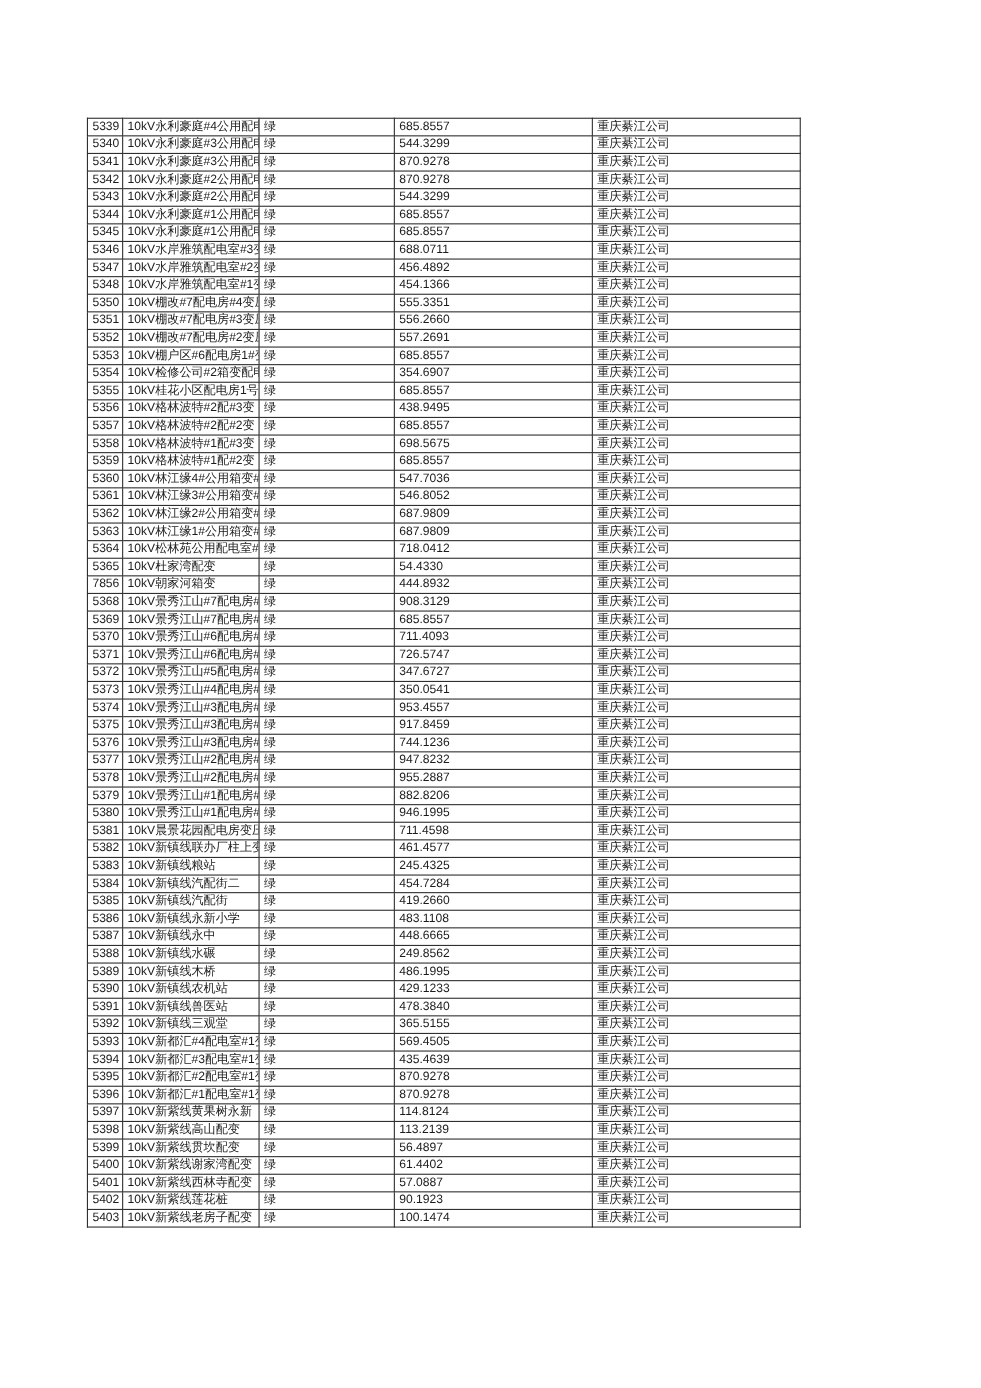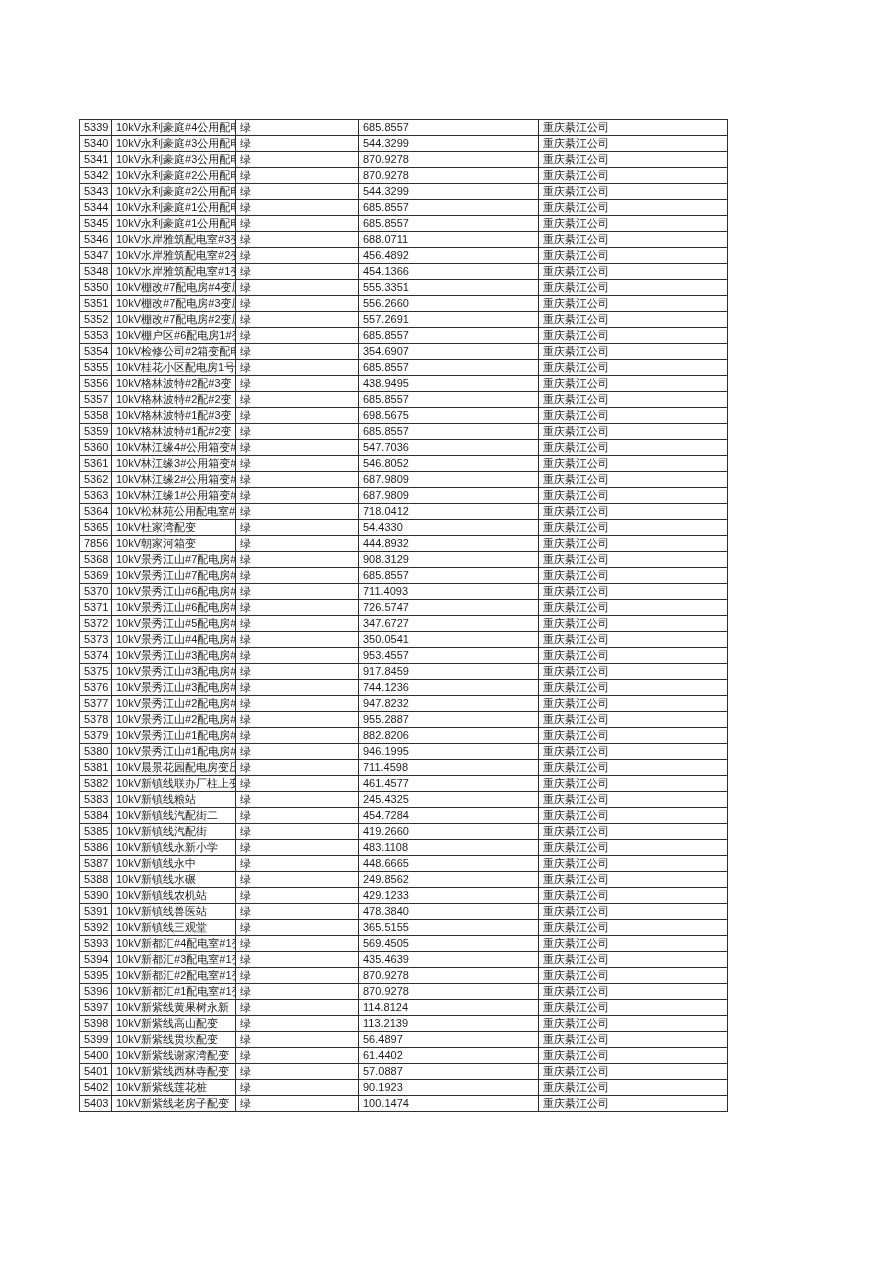--- a/index.html
+++ b/index.html
@@ -11,21 +11,21 @@
   .page {
     position: relative;
     width: 892px;
     height: 1262px;
     background: #ffffff;
     overflow: hidden;
   }
   table.grid {
     position: absolute;
     left: 79px;
-    top: 119px;
+    top: 107px;
     width: 648px;
     border-collapse: collapse;
     table-layout: fixed;
     border-radius: 23px;
   }
   table.grid td {
     border: 1px solid #2f2f2f;
     height: 15px;
     line-height: 15px;
     font-size: 11px;
@@ -436,20 +436,27 @@
   </tr>
 
   <tr>
     <td class="c-no">5388</td>
     <td class="c-name">10kV新镇线水碾</td>
     <td class="c-status">绿</td>
     <td class="c-value">249.8562</td>
     <td class="c-company">重庆綦江公司</td>
   </tr>
 
+  <tr>
+    <td class="c-no">5389</td>
+    <td class="c-name">10kV新镇线木桥</td>
+    <td class="c-status">绿</td>
+    <td class="c-value">486.1995</td>
+    <td class="c-company">重庆綦江公司</td>
+  </tr>
 
   <tr>
     <td class="c-no">5390</td>
     <td class="c-name">10kV新镇线农机站</td>
     <td class="c-status">绿</td>
     <td class="c-value">429.1233</td>
     <td class="c-company">重庆綦江公司</td>
   </tr>
 
   <tr>

